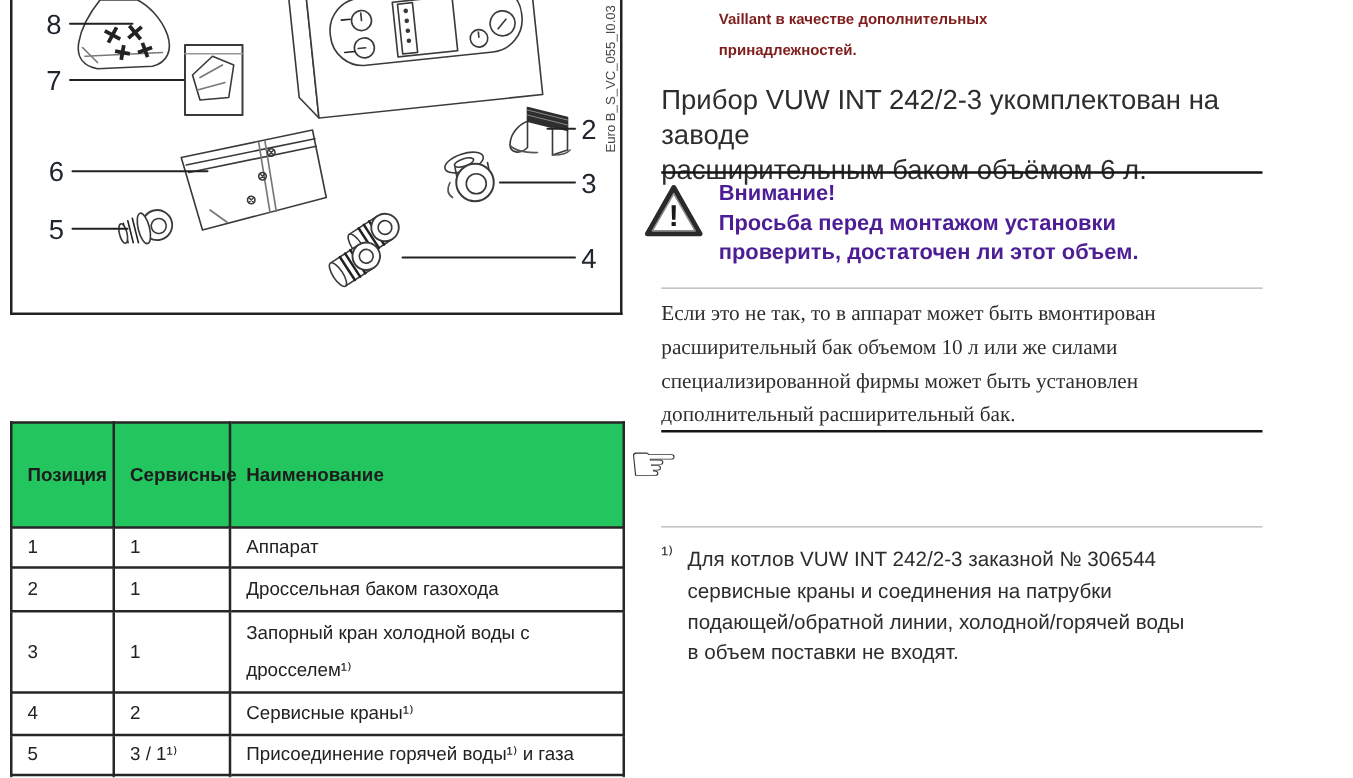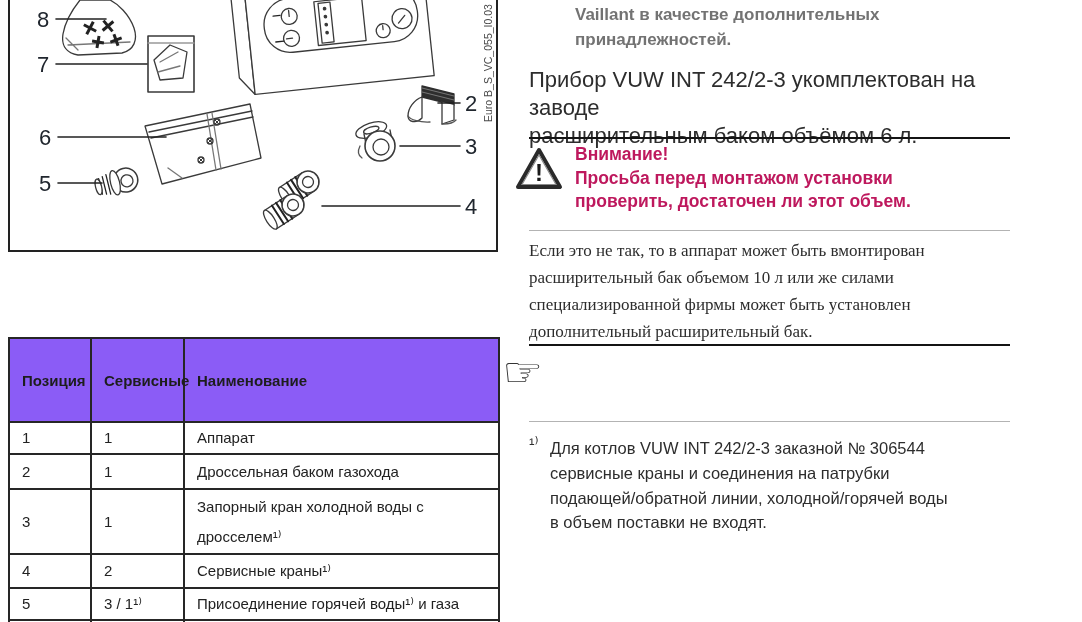--- a/index.html
+++ b/index.html
@@ -10,38 +10,38 @@
   
   .fig-box { position:absolute; left:8px; top:0; width:490px; height:252px;
              border-left:2px solid #222; border-right:2px solid #222; border-bottom:2px solid #222; }
   .fig-box svg { position:absolute; left:0; top:0; }
   .fig-caption { position:absolute; left:10px; top:257px; font-size:17px; font-weight:bold; color:#1c1c1c; letter-spacing:.2px; }
 
   
   .parts-table { position:absolute; left:8px; top:337px; width:490px; border-collapse:collapse; table-layout:fixed;
                  font-size:15px; color:#222; }
   .parts-table th, .parts-table td { border:2px solid #262626; padding:0 0 0 12px; text-align:left; vertical-align:middle; }
-  .parts-table th { height:84px; background:#8b5cf6; font-size:15px; font-weight:bold; color:#1d1d1d;margin-left:16px; }
+  .parts-table th { height:84px; background:#22c55e; font-size:15px; font-weight:bold; color:#1d1d1d;margin-left:16px; }
   .parts-table td { line-height:30px; white-space:pre-line; }
   .parts-table tbody tr:nth-child(1){ height:31px; }
   .parts-table tbody tr:nth-child(2){ height:35px; }
   .parts-table tbody tr:nth-child(3){ height:65px; }
   .parts-table tbody tr:nth-child(4){ height:34px; }
   .parts-table tbody tr:nth-child(5){ height:31px; }
   .parts-table tbody tr.partial { height:14px; }
 
   
   .abs { position:absolute; white-space:pre-line; }
-  .intro-heading { left:575px; top:3px; font-size:17px; font-weight:bold; line-height:24.5px; color:#737373; }
+  .intro-heading { left:575px; top:3px; font-size:12px; font-weight:bold; line-height:24.5px; color:#7f1d1d; }
   .para-supply { left:529px; top:66px; font-size:22px; line-height:28px; width:495px; }
   .rule { position:absolute; background:#141414; height:2px; width:481px; left:529px; }
   .rule.faint { height:1px; background:#b3b3b3; }
   .warn-rule-top { top:137px; } .warn-rule-bottom { top:230px; }
   .warn-icon { position:absolute; left:514px; top:146px; }
-  .warn-text { left:575px; top:143px; font-size:17.5px; font-weight:bold; line-height:23.5px; color:#be185d; }
+  .warn-text { left:575px; top:143px; font-size:17.5px; font-weight:bold; line-height:23.5px; color:#4c1d95; }
   .para-expansion { left:529px; top:237px; font-size:17px; line-height:27px; width:495px;font-family:Liberation Serif, serif; }
   .note-rule-top { top:344px; } .note-rule-bottom { top:421px; }
   .note-icon { position:absolute; left:505px; top:352px; font-size:40px; line-height:40px; color:#333; transform:scaleX(1.15); }
   .note-text { left:575px; top:351px; font-size:17.5px; font-weight:bold; line-height:23px; color:#1d1d1d; }
   .footnote-marker { position:absolute; left:529px; top:434px; font-size:16.5px; }
   .footnote-text { left:550px; top:436px; font-size:16.5px; line-height:24.8px; width:480px; }
 </style>
 </head>
 <body>
 

